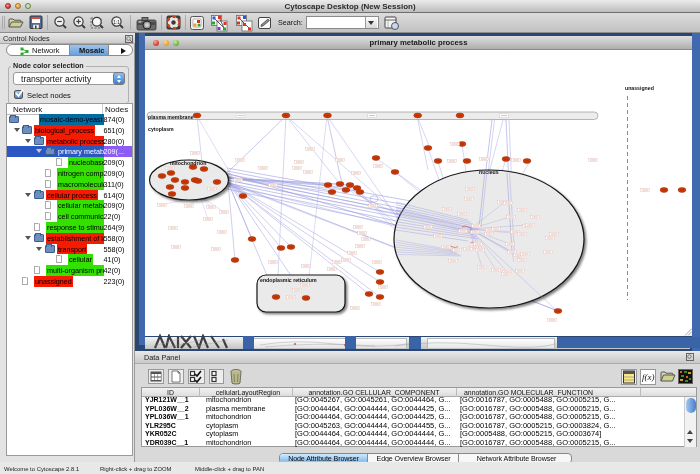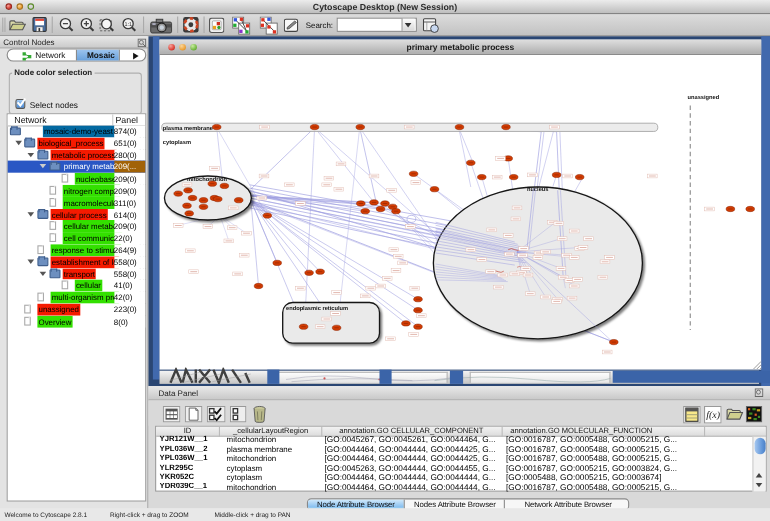--- a/index.html
+++ b/index.html
@@ -181,32 +181,39 @@
           <rect x="5.5" y="3" width="3" height="3" fill="#33aa33"></rect>
       </svg>
       <div class="segtxt" style="left:25px;top:1px;">Network</div>
       <div class="seg mosaic"></div>
       <div class="segtxt" style="left:72px;top:1px;font-weight:bold;">Mosaic</div>
       <div class="seg" style="left:103px;width:24px;"></div>
       <div style="left:114px;top:3px;width:0;height:0;border-top:3.5px solid transparent;border-bottom:3.5px solid transparent;border-left:5px solid #111;"></div>
     </div>
     <div class="fieldset"></div>
     <div class="fieldlab">Node color selection</div>
+    <div class="combo">
+        <span style="position:absolute;left:7px;top:1px;">transporter activity</span>
+      <div class="stepper">
+        <div style="left:2.5px;top:2px;width:0;height:0;border-left:2.8px solid transparent;border-right:2.8px solid transparent;border-bottom:3.2px solid #fff;"></div>
+        <div style="left:2.5px;top:7px;width:0;height:0;border-left:2.8px solid transparent;border-right:2.8px solid transparent;border-top:3.2px solid #fff;"></div>
+      </div>
+    </div>
     <div class="cbx">
         <svg style="position:absolute;left:-1px;top:-3px;" width="11" height="11" viewBox="0 0 11 11">
           <path d="M2 5 L4.5 8 L9 1.5" fill="none" stroke="#fff" stroke-width="1.8"></path>
         </svg>
       </div>
     <div class="cbxlab">Select nodes</div>
     <div class="tree" id="tree">
         <div style="left:120px;top:11px;width:1px;height:150px;background:#e2e2e2;"></div>
         <div style="left:123px;top:11px;width:1px;height:150px;background:#e8e8e8;"></div>
       <div class="thead">
           <span style="position:absolute;left:6px;top:1px;">Network</span>
-          <span style="position:absolute;left:98px;top:1px;">Panel</span>
+          <span style="position:absolute;left:98px;top:1px;">Nodes</span>
         <div style="position:absolute;left:95px;top:0;width:1px;height:11px;background:#ccc;"></div>
       </div>
     <div class="trow" style="top:10.0px;">
           <div class="fold" style="left:2px;"></div>
           <div class="hl" style="left:32px;background:#0369a1;">mosaic-demo-yeast</div>
           <div class="nval" style="">874(0)</div>
         </div>
         <div class="trow" style="top:20.8px;">
           <div class="exp" style="left:7px;"></div>
           <div class="fold" style="left:15px;"></div>
@@ -216,21 +223,21 @@
         <div class="trow" style="top:31.6px;">
           <div class="exp" style="left:18px;"></div>
           <div class="fold" style="left:27px;"></div>
           <div class="hl" style="left:39px;background:#f51a00;">metabolic process</div>
           <div class="nval" style="">280(0)</div>
         </div>
         <div class="trow" style="top:42.4px;background:#2a57c4;color:#fff;">
           <div class="exp" style="left:29px;border-top-color:#ccc;"></div>
           <div class="fold" style="left:38px;"></div>
           <div class="hl" style="left:50px;">primary metabo</div>
-          <div class="nval" style="background:#a16207;color:#fff;">209(...</div>
+          <div class="nval" style="background:#8b5cf6;color:#fff;">209(...</div>
         </div>
         <div class="trow" style="top:53.2px;">
           <div class="file" style="left:49px;"></div>
           <div class="hl" style="left:61px;background:#33e000;">nucleobase-</div>
           <div class="nval" style="">209(0)</div>
         </div>
         <div class="trow" style="top:64.0px;">
           <div class="file" style="left:38px;"></div>
           <div class="hl" style="left:50px;background:#33e000;">nitrogen compo</div>
           <div class="nval" style="">209(0)</div>
@@ -280,25 +287,20 @@
         </div>
         <div class="trow" style="top:161.2px;">
           <div class="file" style="left:27px;"></div>
           <div class="hl" style="left:39px;background:#33e000;">multi-organism pro</div>
           <div class="nval" style="">42(0)</div>
         </div>
         <div class="trow" style="top:172.0px;">
           <div class="file" style="left:15px;"></div>
           <div class="hl" style="left:27px;background:#f51a00;">unassigned</div>
           <div class="nval" style="">223(0)</div>
-        </div>
-        <div class="trow" style="top:182.8px;">
-          <div class="file" style="left:15px;"></div>
-          <div class="hl" style="left:27px;background:#33e000;">Overview</div>
-          <div class="nval" style="">8(0)</div>
         </div>
       </div>
   </div>
 
   <div class="mdi">
     <div style="left:4px;top:0;width:6px;height:312px;background:#4169ad;"></div>
     <div style="left:557px;top:0;width:8px;height:318px;background:#4169ad;"></div>
     <div class="win">
       <div class="wtitle">primary metabolic process
         <div class="tl" style="left:8px;top:4px;background:radial-gradient(circle at 35% 30%,#f8a49d,#dd4338 60%,#b02318);"></div>
@@ -860,21 +862,21 @@
         </div>
         <div style="position:absolute;left:542px;top:9px;width:12px;height:50px;background:#f2f2f2;border-left:1px solid #ccc;"></div>
 <div style="position:absolute;left:543.5px;top:10px;width:10px;height:15px;border-radius:5px;background:linear-gradient(90deg,#a6c8f0,#5f94d8 70%,#4c7fc4);"></div>
 <div style="position:absolute;left:545px;top:42px;width:0;height:0;border-left:3.5px solid transparent;border-right:3.5px solid transparent;border-bottom:4.5px solid #444;"></div>
 <div style="position:absolute;left:545px;top:51px;width:0;height:0;border-left:3.5px solid transparent;border-right:3.5px solid transparent;border-top:4.5px solid #444;"></div>
       </div>
   </div>
 
   <div class="tabstrip">
     <div class="bseg" style="left:0;width:88px;background:linear-gradient(#d2eafb,#8cc2f0 60%,#abe6f3);border-right:1px solid #8a8a8a;">Node Attribute Browser</div>
-    <div class="bseg" style="left:89px;width:90px;border-right:1px solid #8a8a8a;">Nodes Attribute Browser</div>
+    <div class="bseg" style="left:89px;width:90px;border-right:1px solid #8a8a8a;">Edge Overview Browser</div>
     <div class="bseg" style="left:180px;width:113px;">Network Attribute Browser</div>
   </div>
   <svg style="left:687px;top:463px;" width="11" height="10" viewBox="0 0 11 10">
       <g stroke="#aaa" stroke-width="1">
         <line x1="1" y1="9" x2="10" y2="0"></line>
         <line x1="5" y1="9" x2="10" y2="4"></line>
         <line x1="9" y1="9" x2="10" y2="8"></line>
       </g>
     </svg>
   <div class="statusbar">

